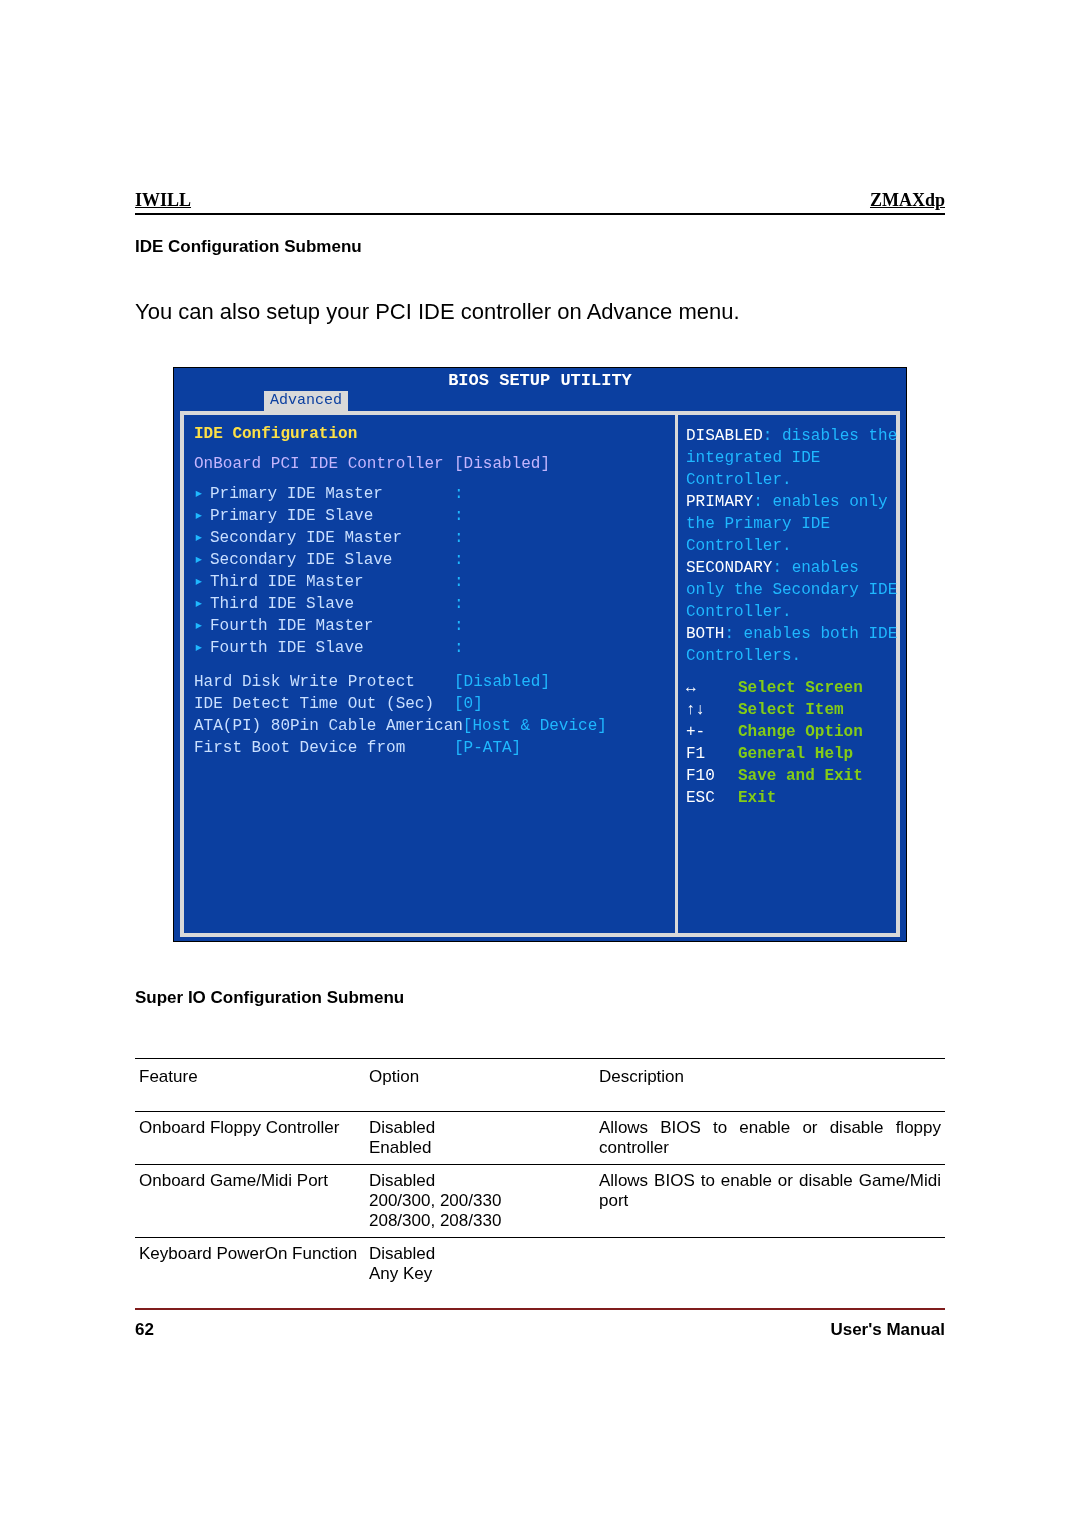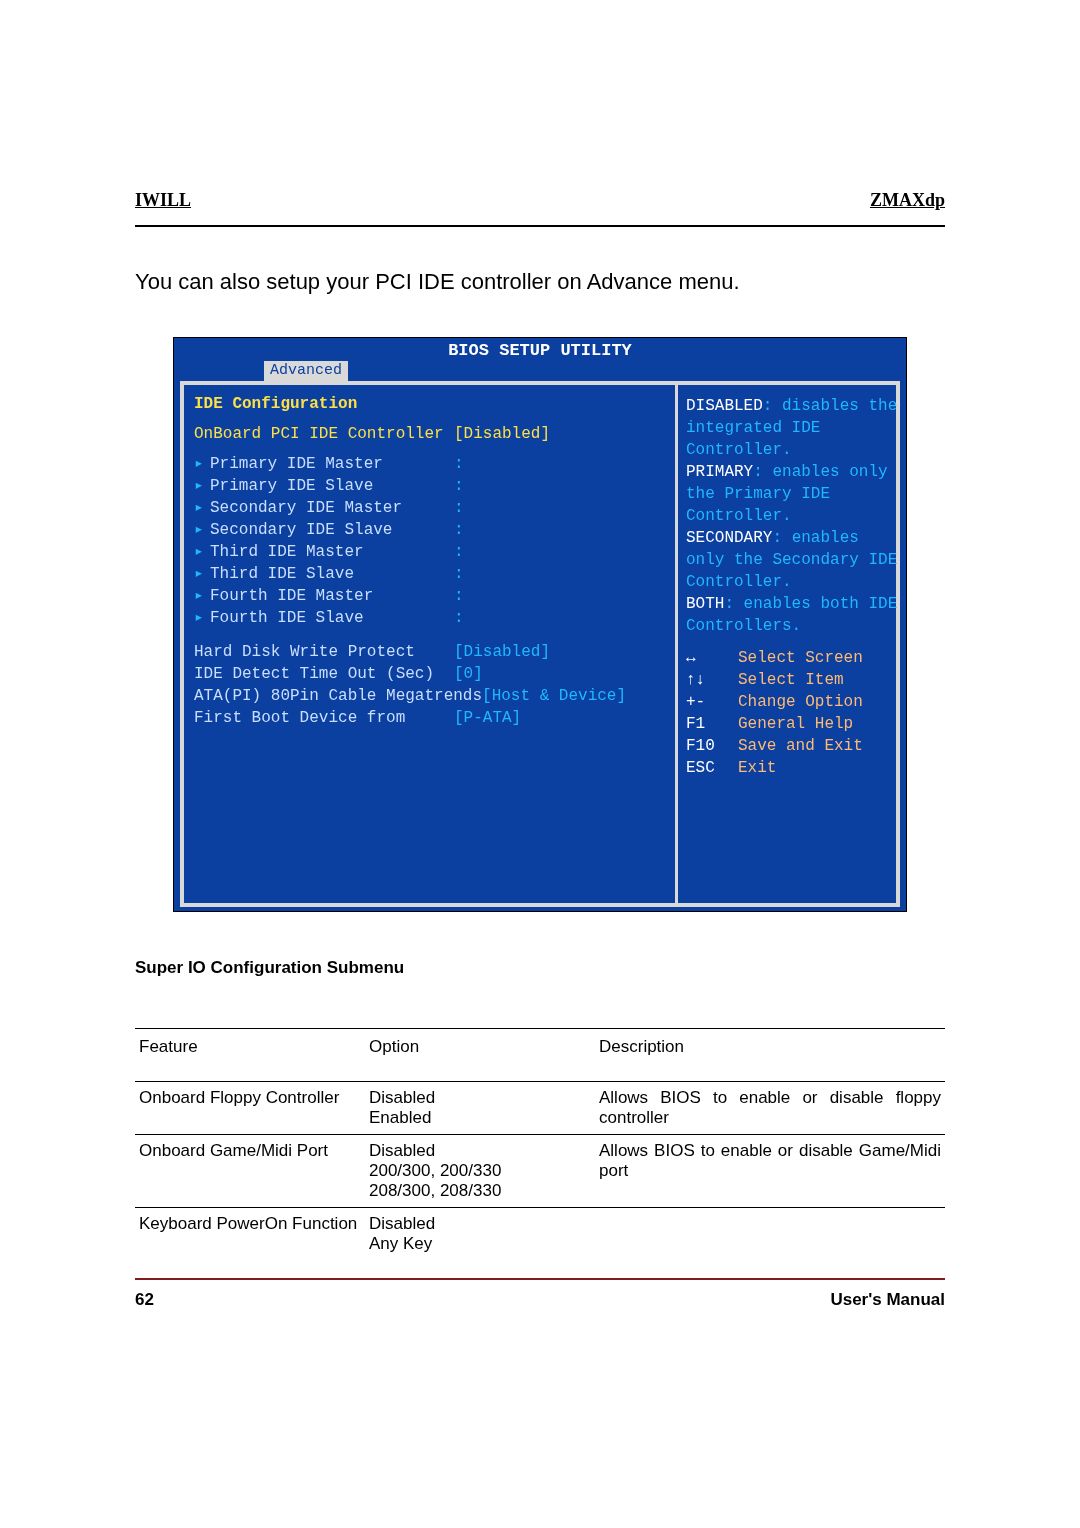--- a/index.html
+++ b/index.html
@@ -12,21 +12,21 @@
     transform: translateX(-50%);
     top: 190px;
     width: 810px;
   }
 
   .header-row {
     display: flex;
     justify-content: space-between;
     font-weight: bold;
     font-size: 18px;
-    padding-bottom: 14px;
+    padding-bottom: 2px;
     border-bottom: 2px solid #000;
   }
   .header-row span:first-child { text-decoration: underline; }
   .header-row span:last-child { text-decoration: underline; }
 
   .section-title {
     font-family: Arial, Helvetica, sans-serif;
     font-weight: bold;
     font-size: 17px;
     margin-top: 22px;
@@ -94,28 +94,28 @@
     color: #1fb8ff;
   }
   .ide-head {
     color: #fde047;
     font-weight: bold;
     margin-bottom: 10px;
   }
   .bios-row { display: flex; line-height: 22px; }
   .bios-label { flex: 0 0 260px; white-space: pre; }
   .bios-val { flex: 0 0 110px; white-space: pre; color: #1fb8ff; }
-  .sel .bios-label, .sel .bios-val { color: #fde047; }
+  .sel .bios-label, .sel .bios-val { color: #c4b5fd; }
   .arrow { color: #1fb8ff; margin-right: 4px; display: inline-block; width: 12px; }
   .help-line { line-height: 22px; white-space: pre; }
   .hl-word { color: #ffffff; }
   .nav-block { margin-top: 10px; }
   .nav-row { display: flex; line-height: 22px; }
   .nav-key { color: #ffffff; width: 52px; white-space: pre; }
-  .nav-act { color: #fdba74; }
+  .nav-act { color: #84cc16; font-weight: bold; }
   .bios-foot {
     text-align: center;
     color: #ffffff;
     background: #0b3fa0;
     font-size: 14px;
     padding: 3px 0 6px 0;
   }
 
   .section-title2 {
     font-family: Arial, Helvetica, sans-serif;
@@ -163,20 +163,21 @@
 </head>
 <body>
 
 <div class="page">
 
   <div class="header-row">
     <span>IWILL</span>
     <span>ZMAXdp</span>
   </div>
 
+  <div class="section-title">IDE Configuration Submenu</div>
   <div class="body-text">You can also setup your PCI IDE controller on Advance menu.</div>
 
   <div class="bios">
     <div class="bios-title">BIOS SETUP UTILITY</div>
     <div class="bios-tabrow">
       <span class="bios-tab">Advanced</span>
     </div>
 
     <div class="bios-body">
       <div class="bios-left">
@@ -226,21 +227,21 @@
 
         <div class="bios-row">
           <span class="bios-label">Hard Disk Write Protect</span>
           <span class="bios-val">[Disabled]</span>
         </div>
         <div class="bios-row">
           <span class="bios-label">IDE Detect Time Out (Sec)</span>
           <span class="bios-val">[0]</span>
         </div>
         <div class="bios-row">
-          <span class="bios-label">ATA(PI) 80Pin Cable Megatrends</span>
+          <span class="bios-label">ATA(PI) 80Pin Cable American</span>
           <span class="bios-val" style="flex:0 0 160px">[Host &amp; Device]</span>
         </div>
         <div class="bios-row">
           <span class="bios-label">First Boot Device from</span>
           <span class="bios-val">[P-ATA]</span>
         </div>
       </div>
 
       <div class="bios-right">
         <div class="help-line"><span class="hl-word">DISABLED</span><span>: disables the</span></div>

